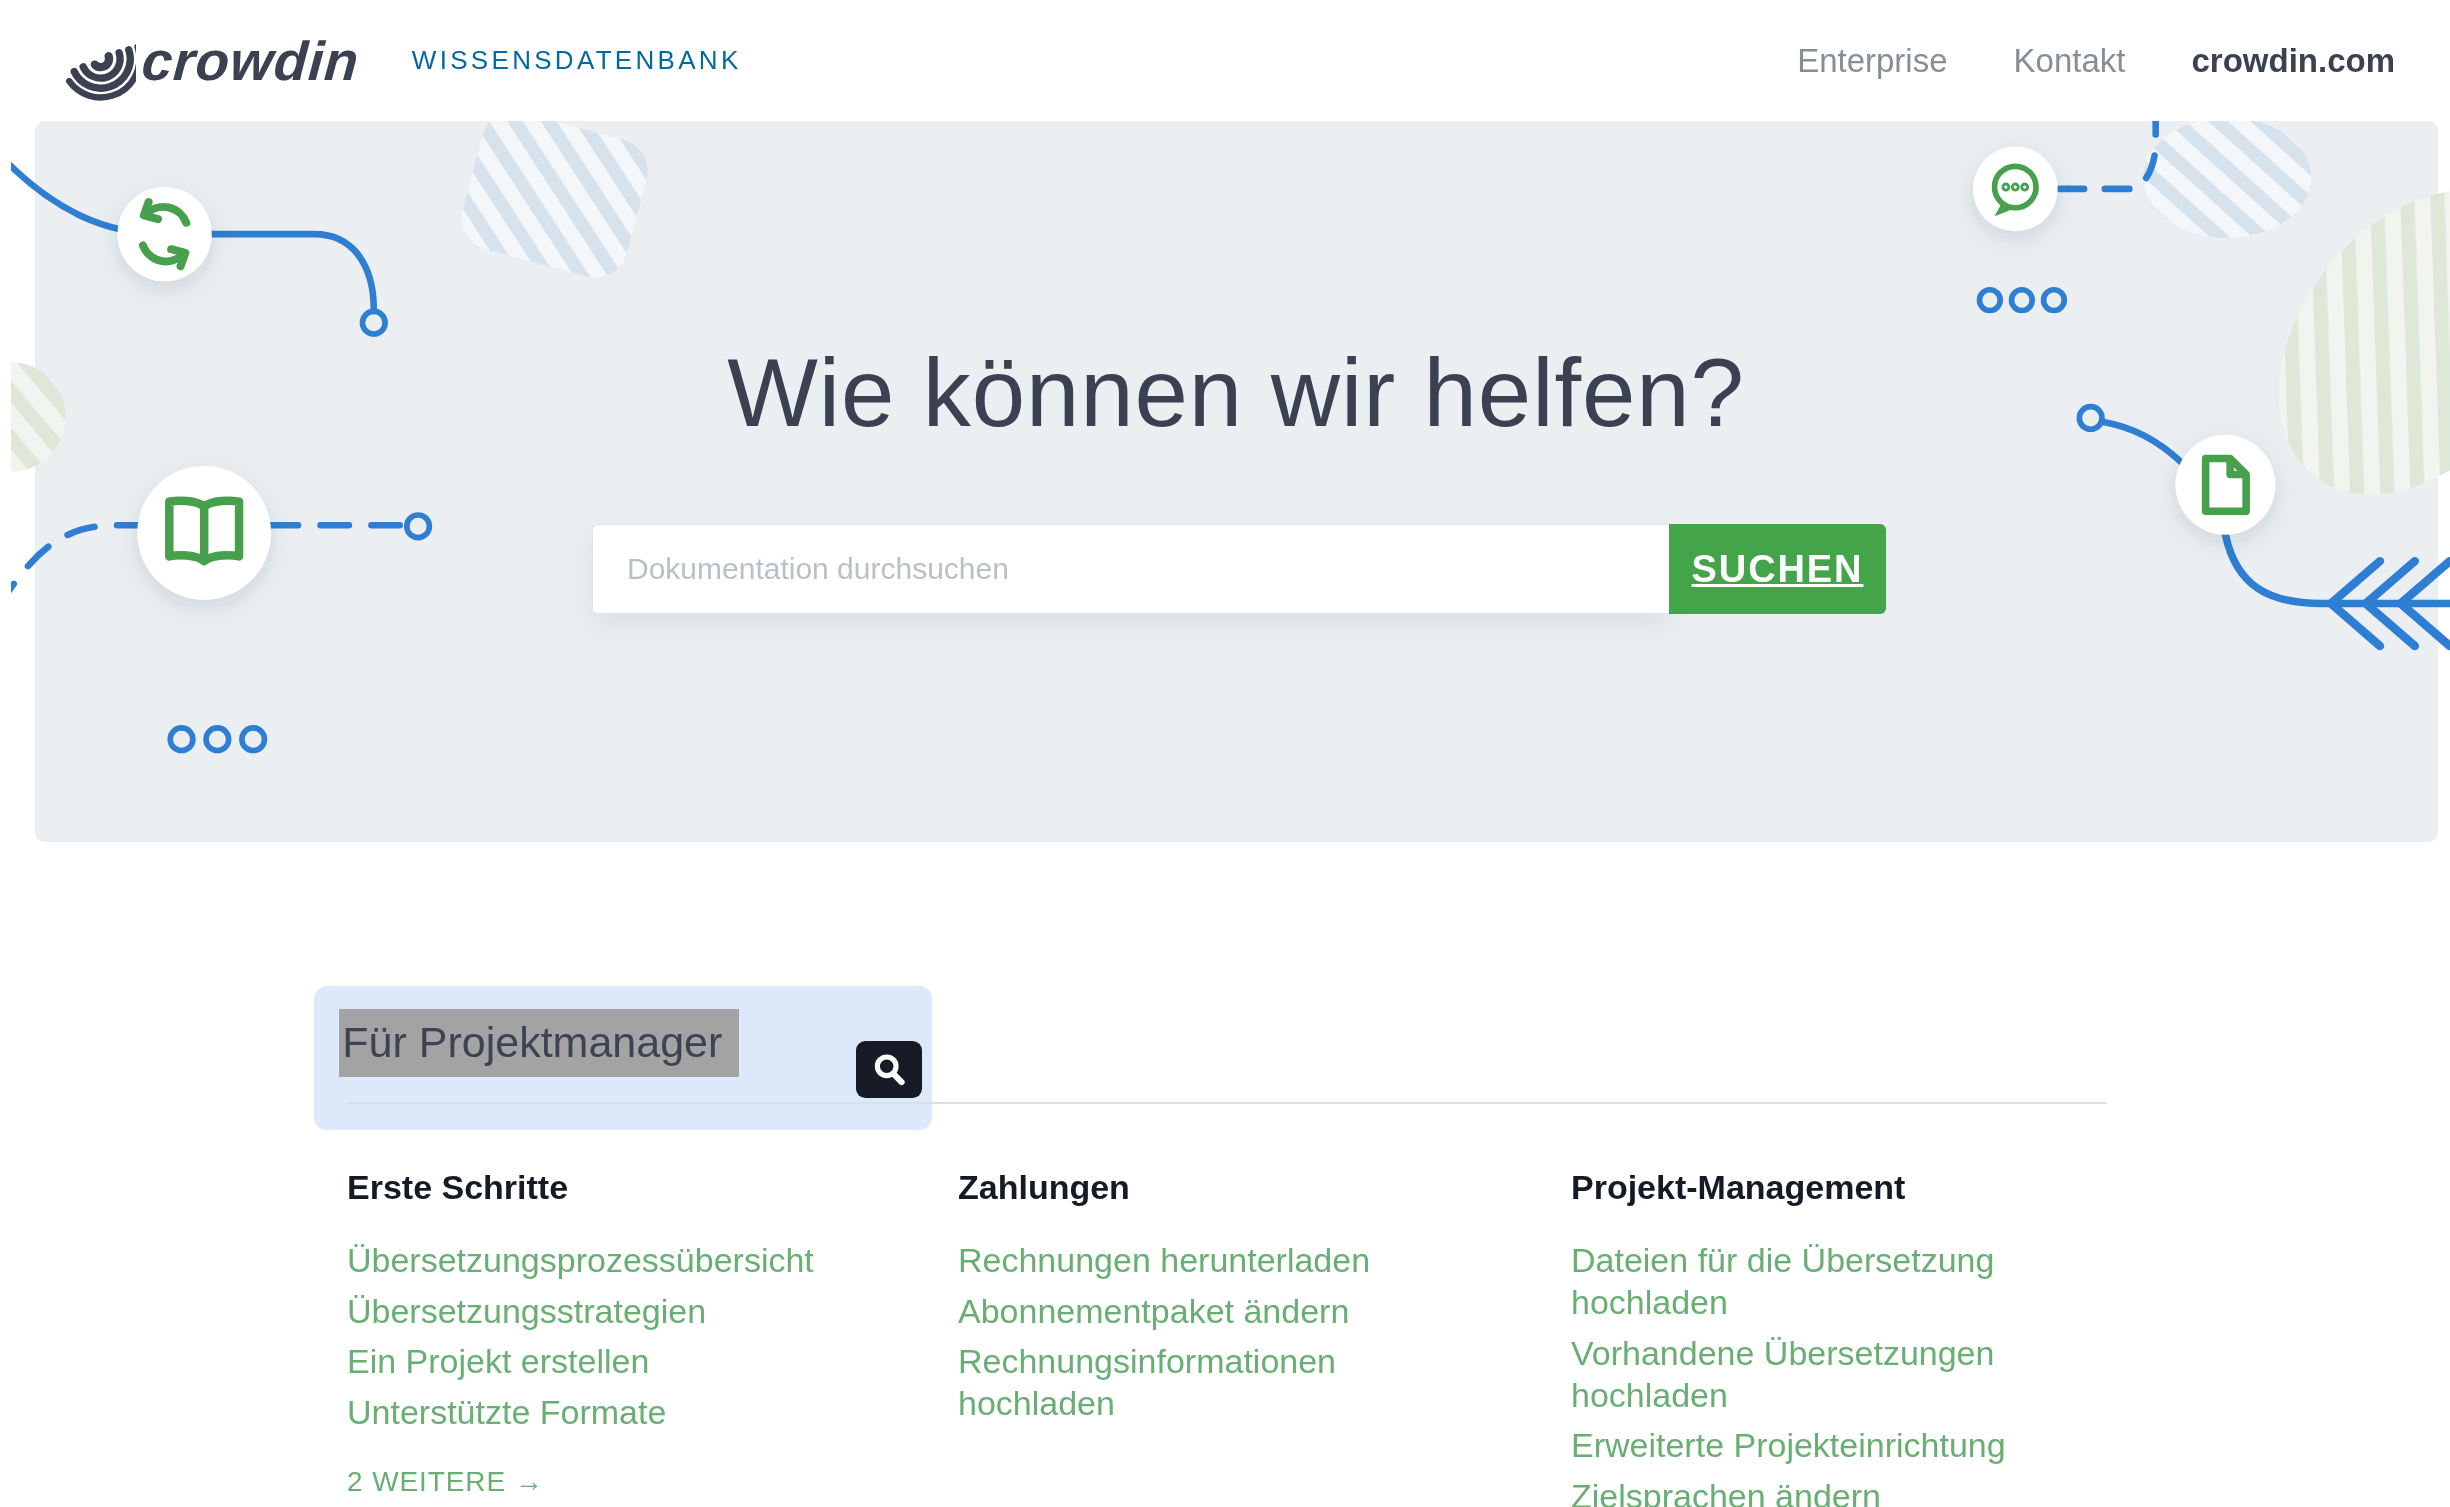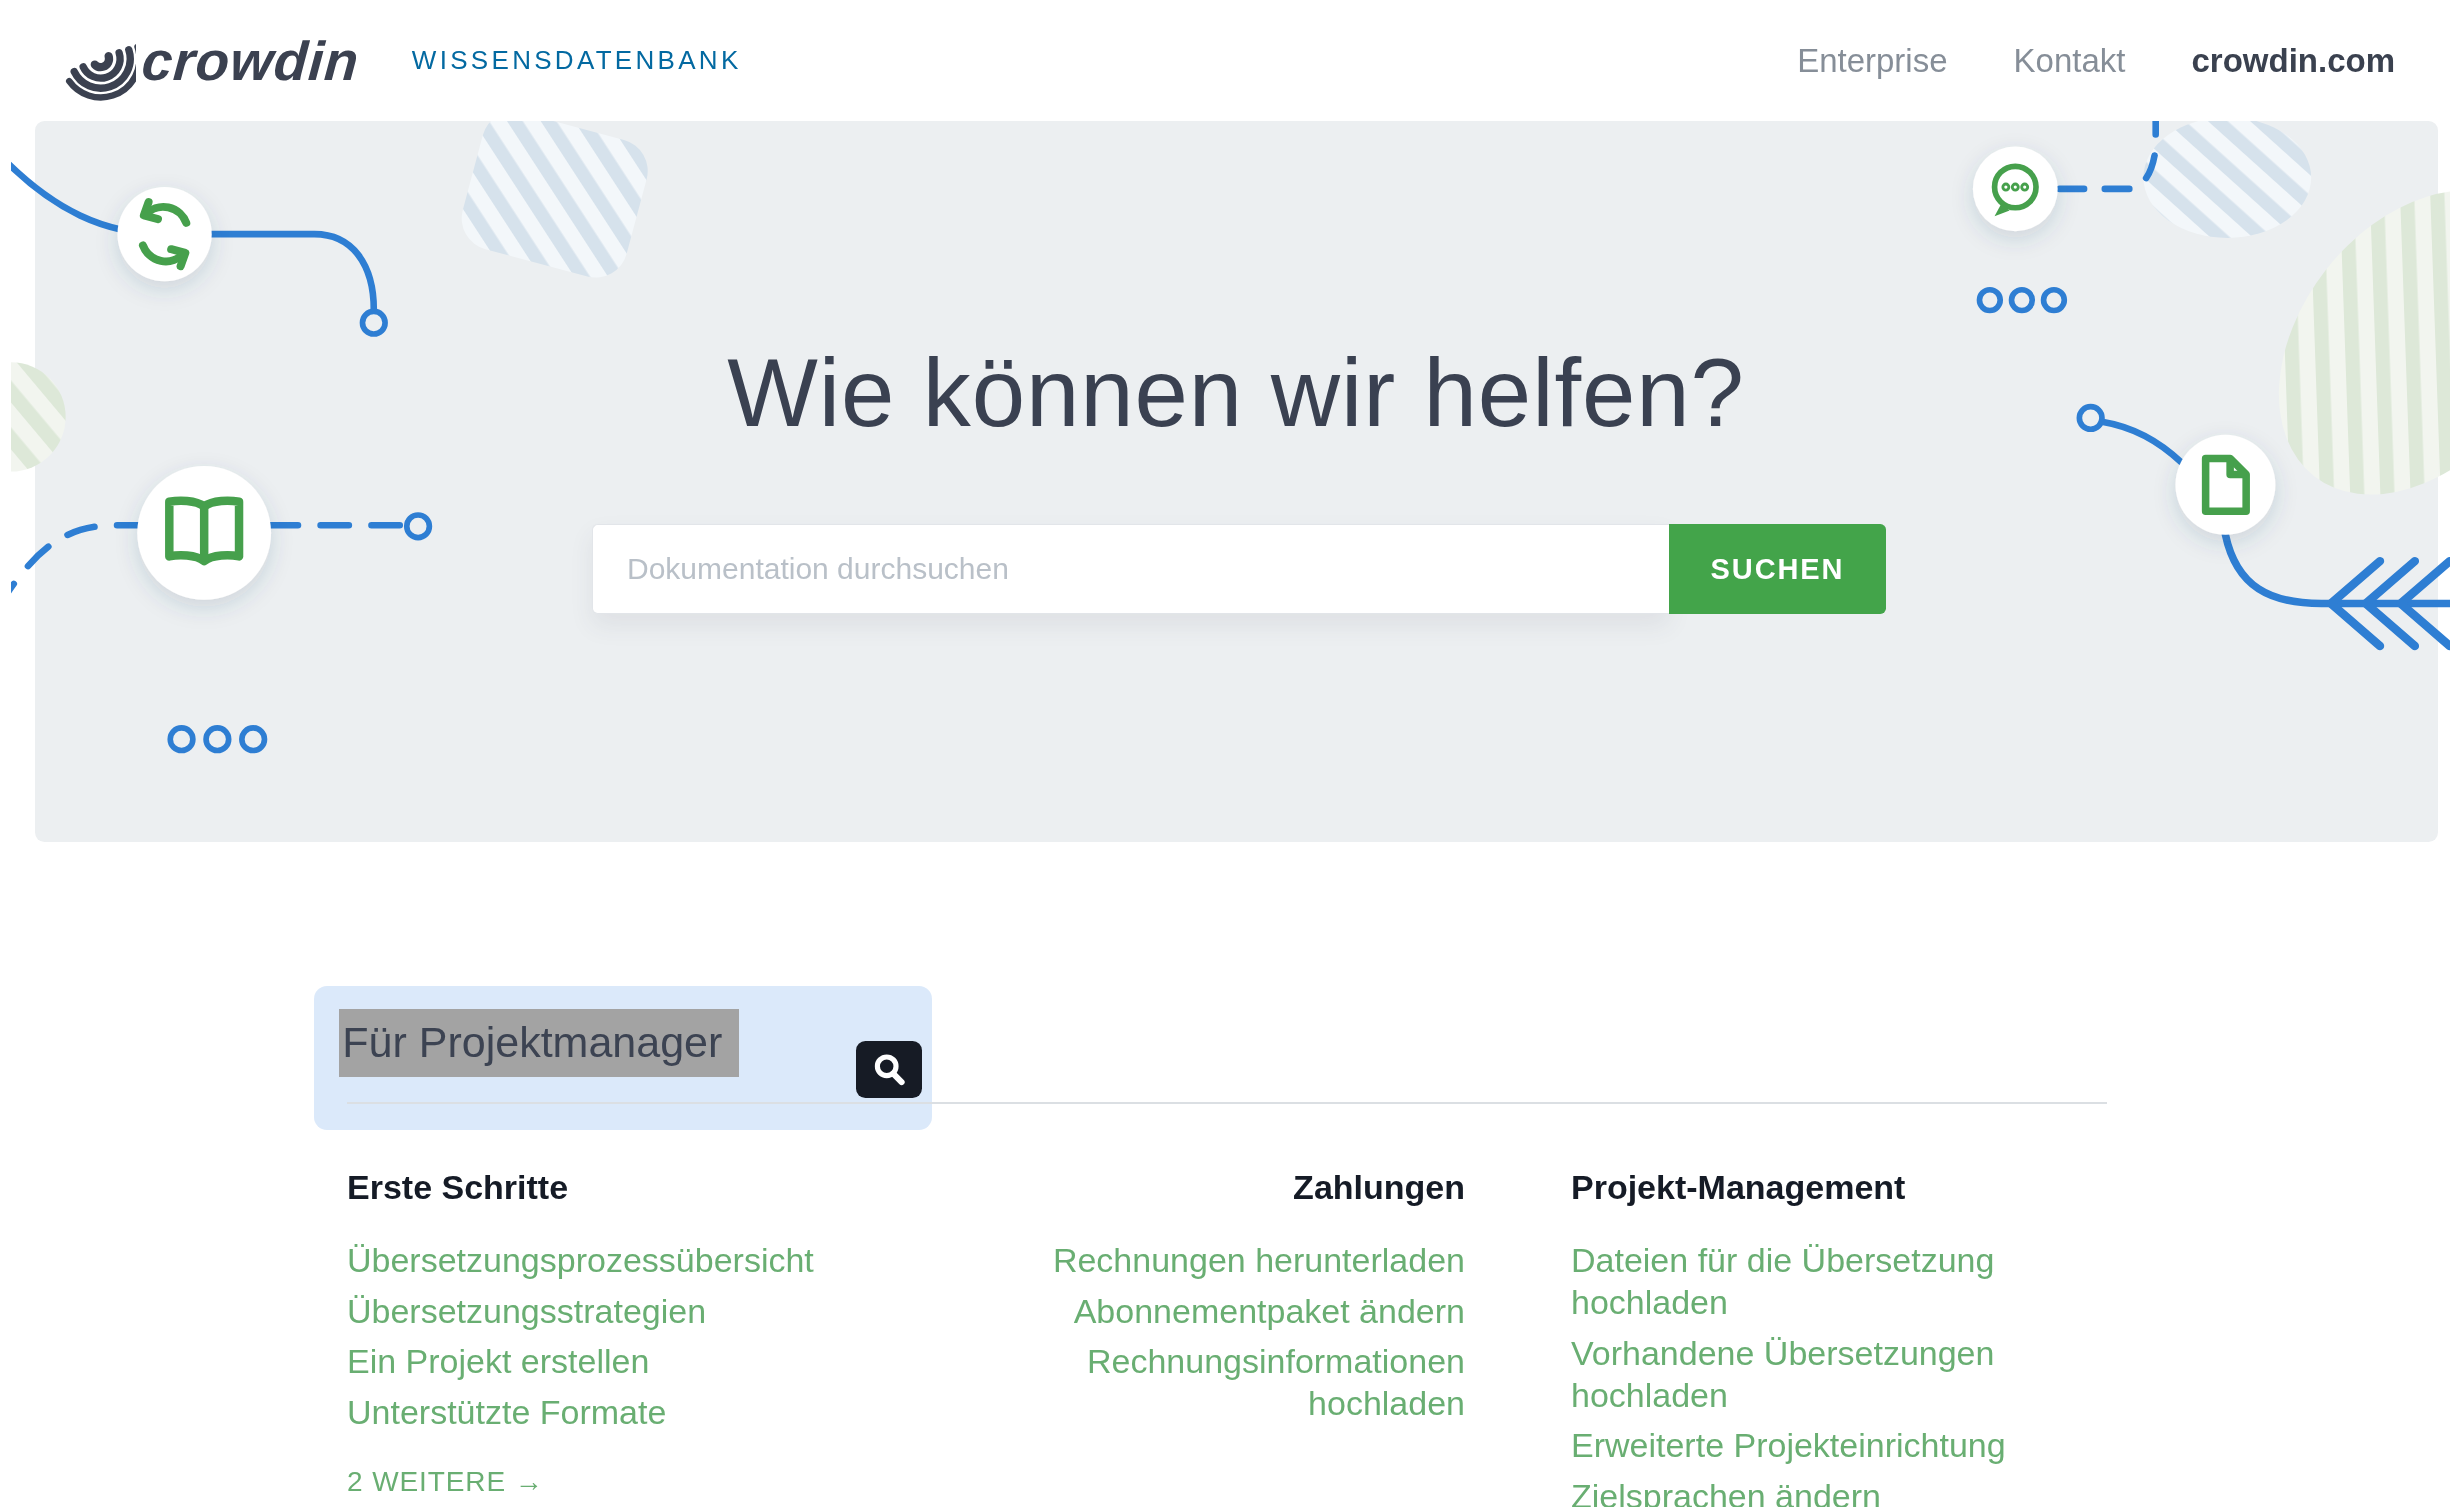--- a/index.html
+++ b/index.html
@@ -24,36 +24,36 @@
               background:#eceff1;border-radius:9.4px;}
   .hero-deco{position:absolute;left:0;top:0;width:2450px;height:721px;pointer-events:none;}
   .hero-title{position:absolute;left:0;top:224px;width:2450px;margin:0;text-align:center;
               font-size:96px;font-weight:500;color:#3a4151;letter-spacing:0.9px;line-height:1;}
   .searchbar{position:absolute;left:581px;top:403px;display:flex;}
   .search-input{width:1077px;height:90px;box-sizing:border-box;border:0.9px solid #e2e5e9;border-right:none;
                 border-radius:5.7px 0 0 5.7px;padding:0 34px;font-size:30px;color:#3c4352;background:#fff;
                 box-shadow:0 11.3px 24.5px rgba(60,70,90,0.08);outline:none;
                 font-family:"Liberation Sans","DejaVu Sans",sans-serif;}
   .search-input::placeholder{color:#b9c0c8;}
-  .search-btn{width:217px;height:90px;background:#43a44a;color:#fff;font-size:29px;font-weight:bold;
+  .search-btn{width:217px;height:90px;background:#43a44a;color:#fff;font-size:38px;font-weight:bold;
               letter-spacing:1.9px;border:none;border-radius:0 5.7px 5.7px 0;cursor:pointer;
-              font-family:"Liberation Sans","DejaVu Sans",sans-serif;}
+              font-family:"Liberation Sans","DejaVu Sans",sans-serif;text-decoration:underline;}
 
   
   .cat-box{position:absolute;left:314px;top:986px;width:618px;height:144px;
            background:#dbe9fa;border-radius:13px;}
   .cat-title{position:absolute;left:24.5px;top:32px;font-size:43px;font-weight:500;color:#3c4352;margin:0;}
   .cat-title .selection{background:#a3a3a3;padding:9.4px 17px 11.3px 3.8px;}
   .find-btn{position:absolute;left:542px;top:55px;width:66px;height:57px;background:#161b25;
             border-radius:9.4px;display:flex;align-items:center;justify-content:center;cursor:pointer;}
   .divider{position:absolute;left:347px;top:1102px;width:1760px;height:1.9px;background:#dbdfe3;}
 
   .col{position:absolute;top:1167px;}
   .col-1{left:347px;width:528px;}
-  .col-2{left:994px;width:471px;text-align:right;}
+  .col-2{left:958px;width:471px;}
   .col-3{left:1571px;width:509px;}
   .col h3{margin:0 0 32px 0;font-size:34px;line-height:40px;color:#151b26;font-weight:bold;}
   .col a.kb-link{display:block;font-size:34px;line-height:42px;color:#69ae72;
                  text-decoration:none;margin-bottom:8.5px;cursor:pointer;}
   .more-link{display:inline-block;margin-top:24.5px;font-size:28px;letter-spacing:0.9px;color:#69ae72;
              text-decoration:none;cursor:pointer;}
 </style>
 </head>
 <body>
 

